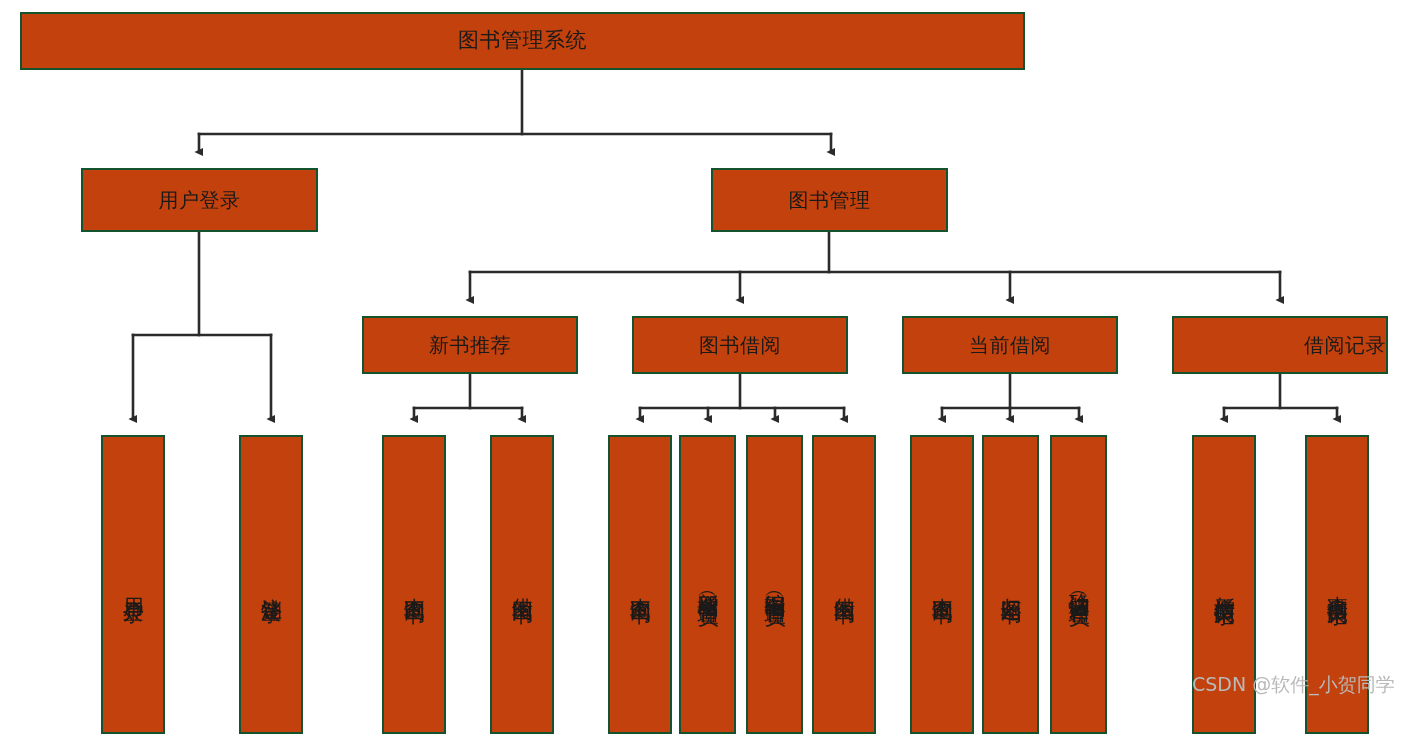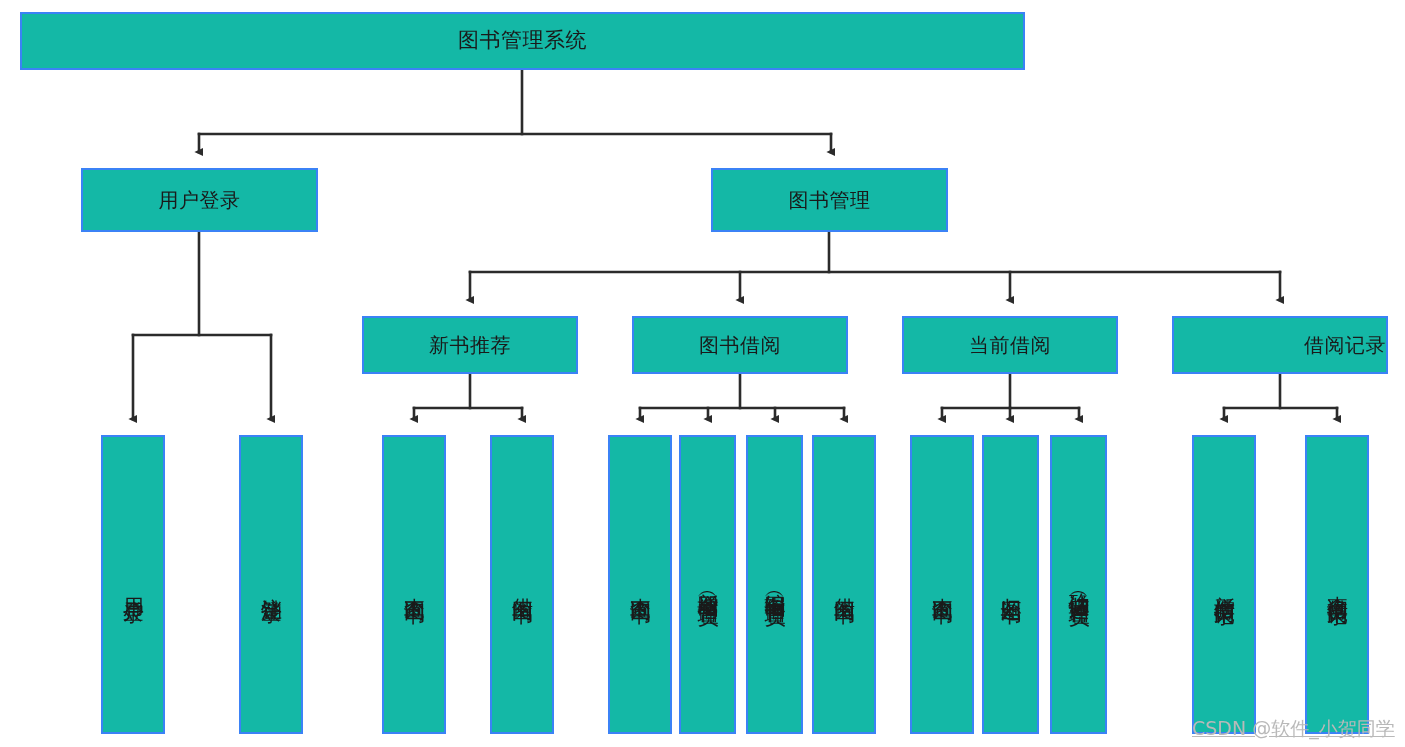--- a/index.html
+++ b/index.html
@@ -22,22 +22,22 @@
     position: absolute;
     left: 0;
     top: 0;
     width: 1405px;
     height: 747px;
     pointer-events: none;
   }
   .node {
     position: absolute;
     box-sizing: border-box;
-    background: #14b8a6;
-    border: 2px solid #3b82f6;
+    background: #c2410c;
+    border: 2px solid #14532d;
     display: flex;
     align-items: center;
     justify-content: center;
     color: #1a1a1a;
     z-index: 2;
   }
   .node-label {
     display: block;
     text-align: center;
     line-height: 1.12;
@@ -185,15 +185,15 @@
     <span class="node-label">确认归还（管理员）</span>
   </div>
 
   <div class="node leaf" style="left:1192px; top:435px; width:64px; height:299px;">
     <span class="node-label">新增借阅记录</span>
   </div>
   <div class="node leaf" style="left:1305px; top:435px; width:64px; height:299px;">
     <span class="node-label">查询借阅记录</span>
   </div>
 
-  <div class="watermark" style="left:1192px; top:716px;text-decoration:underline;">CSDN @软件_小贺同学</div>
+  <div class="watermark" style="left:1192px; top:672px;">CSDN @软件_小贺同学</div>
 
 </div>
 
 </body></html>

